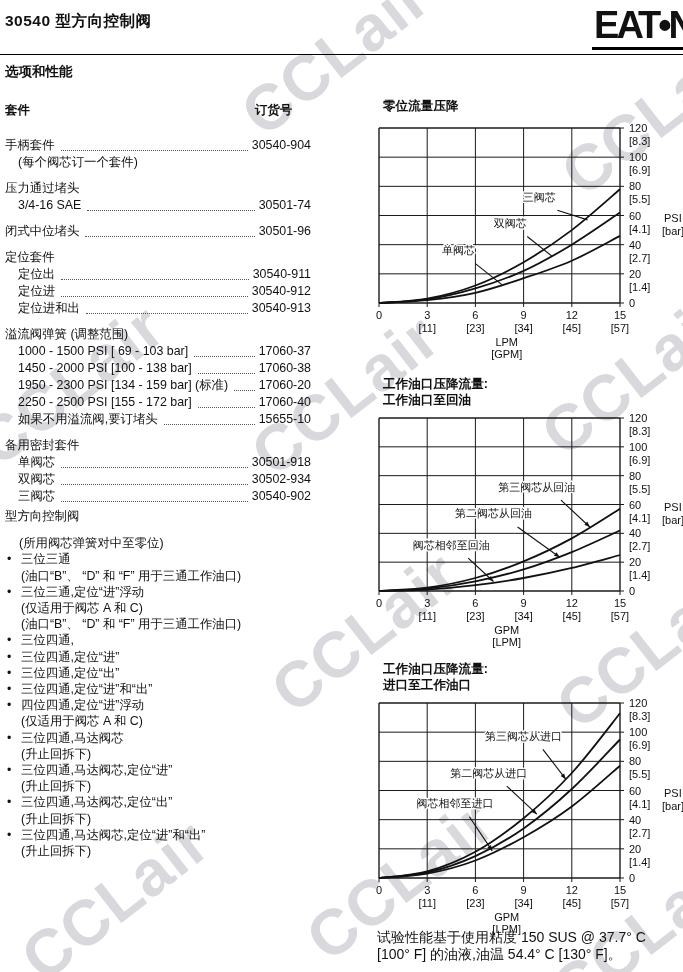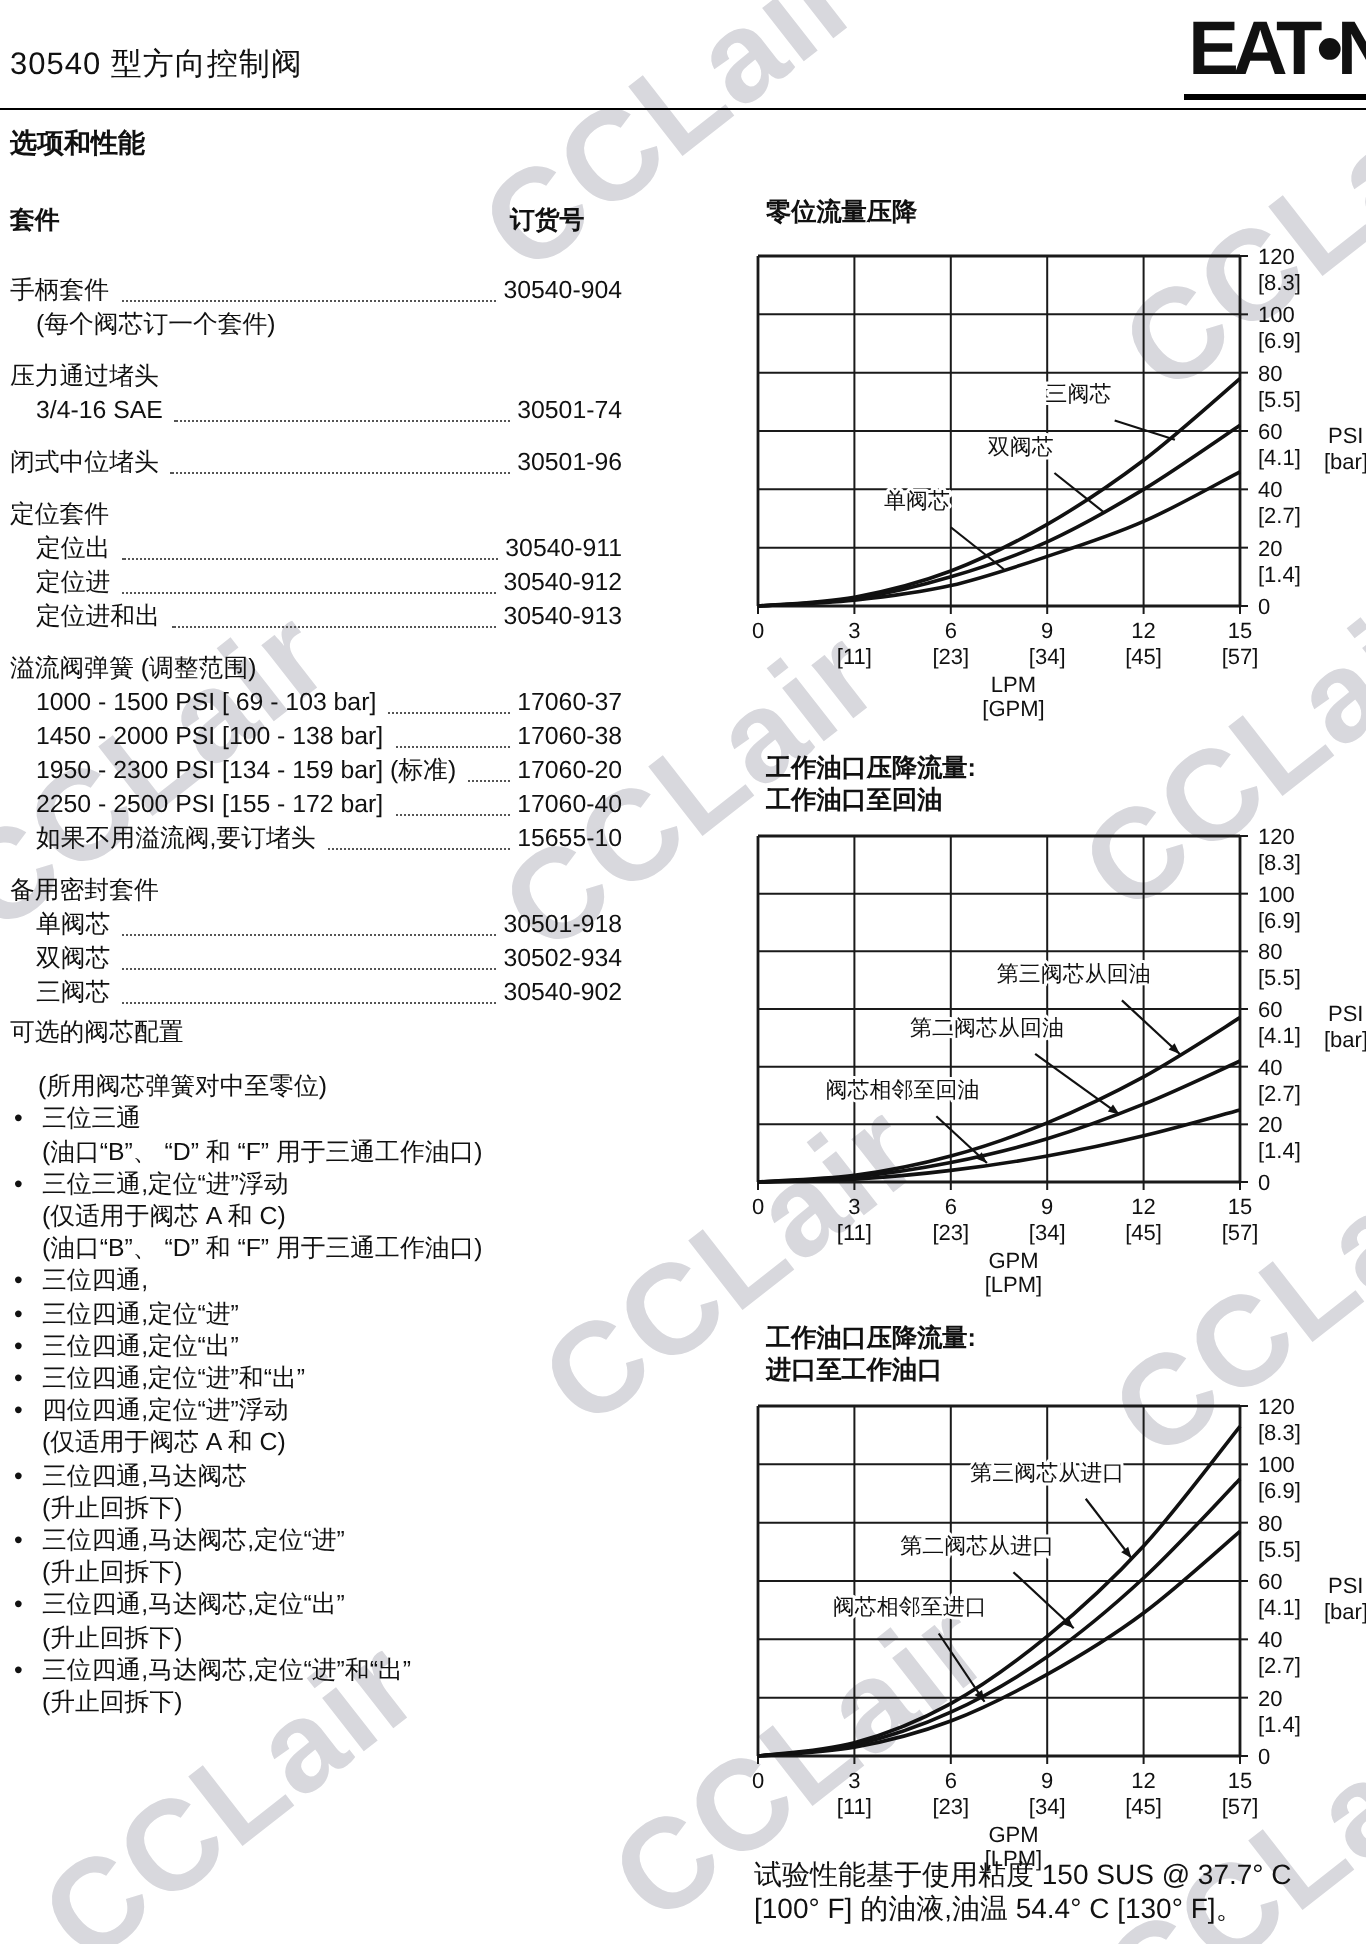--- a/index.html
+++ b/index.html
@@ -2,21 +2,21 @@
 <html><head>
 <meta charset="utf-8">
 <style>
   html,body{margin:0;padding:0;}
   body{width:683px;height:972px;background:#ffffff;overflow:hidden;position:relative;
        font-family:"Liberation Sans","DejaVu Sans",sans-serif;color:#111;}
   .wm-layer{position:absolute;inset:0;z-index:0;pointer-events:none;}
   .wm{position:absolute;transform:translate(-50%,-50%) rotate(-38deg);
       font-size:64px;font-weight:700;color:#d8d8dd;white-space:nowrap;letter-spacing:1px;}
   .content{position:absolute;inset:0;z-index:1;}
-  .page-title{position:absolute;left:5px;top:22px;font-size:15.5px;font-weight:400;letter-spacing:.5px;}
+  .page-title{position:absolute;left:5px;top:11px;font-size:15.5px;font-weight:700;letter-spacing:.5px;}
   .logo{position:absolute;top:6px;right:-12px;font-size:38px;font-weight:900;letter-spacing:-3px;
         line-height:1.05;border-bottom:3px solid #000;padding:0 2px 1px 2px;font-family:"Liberation Sans",sans-serif;}
   .rule{position:absolute;left:0;top:54px;width:683px;border-top:1.6px solid #000;}
   .subtitle{position:absolute;left:5px;top:63px;font-size:13.5px;font-weight:700;}
 
   
   .parts{position:absolute;left:5px;top:102px;width:306px;font-size:12.4px;line-height:17px;}
   .parts-header{position:relative;font-weight:700;height:17px;margin-bottom:18px;}
   .parts-header .col2{position:absolute;left:250px;top:0;}
   .prow{display:flex;align-items:flex-end;white-space:nowrap;height:17px;}
@@ -149,21 +149,21 @@
         </div>
         <div class="prow ind">
           <span>三阀芯</span>
           <span class="dots"></span>
           <span class="pval">30540-902</span>
         </div>
       </div>
   </div>
 
   <div class="options">
-    <div class="opt-head">可选的阀芯配置</div>
+    <div class="opt-head">型方向控制阀</div>
     <div class="opt-note">(所用阀芯弹簧对中至零位)</div>
     <div>
         <div class="opt-item">
           <span class="blt">•</span>
           <span>三位三通</span>
         </div>
         <div class="opt-sub">(油口“B”、 “D” 和 “F” 用于三通工作油口)</div>
         <div class="opt-item">
           <span class="blt">•</span>
           <span>三位三通,定位“进”浮动</span>

